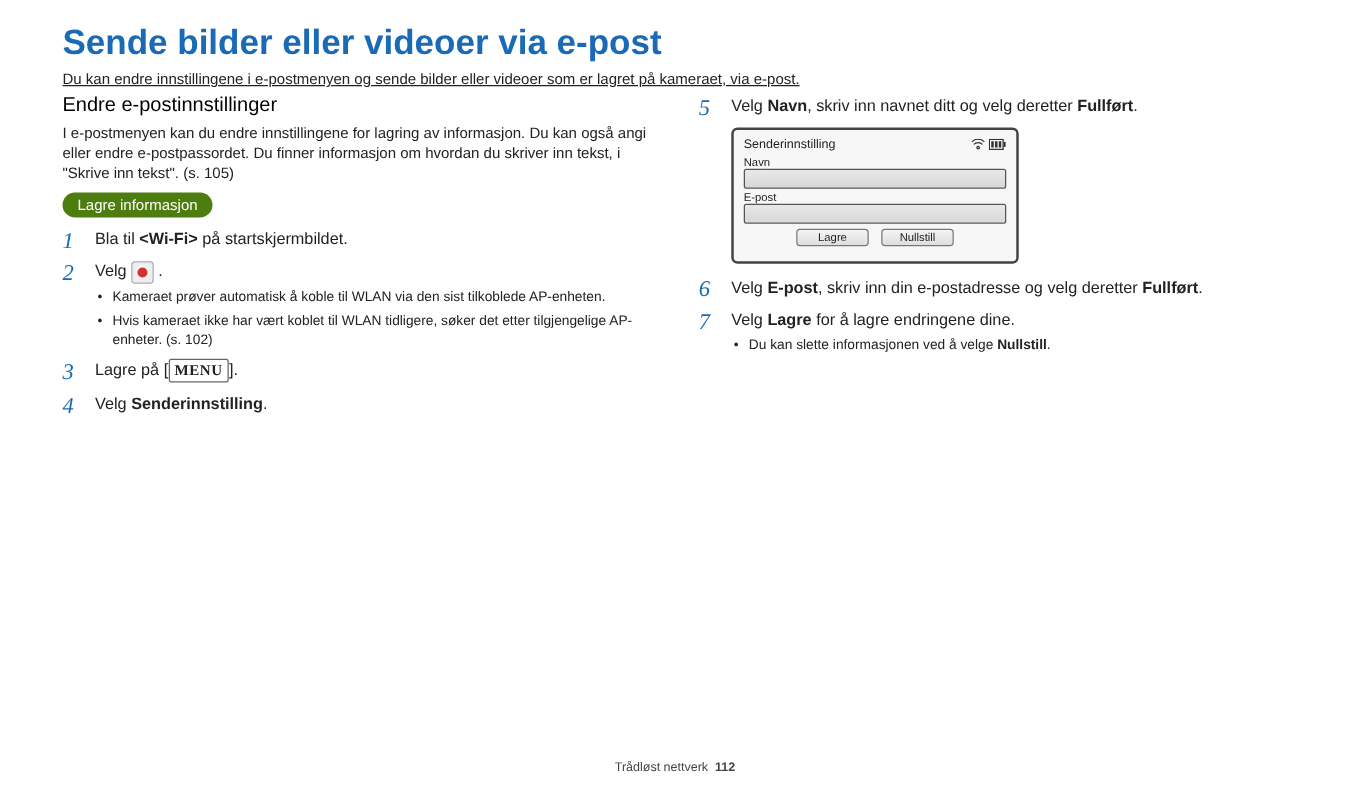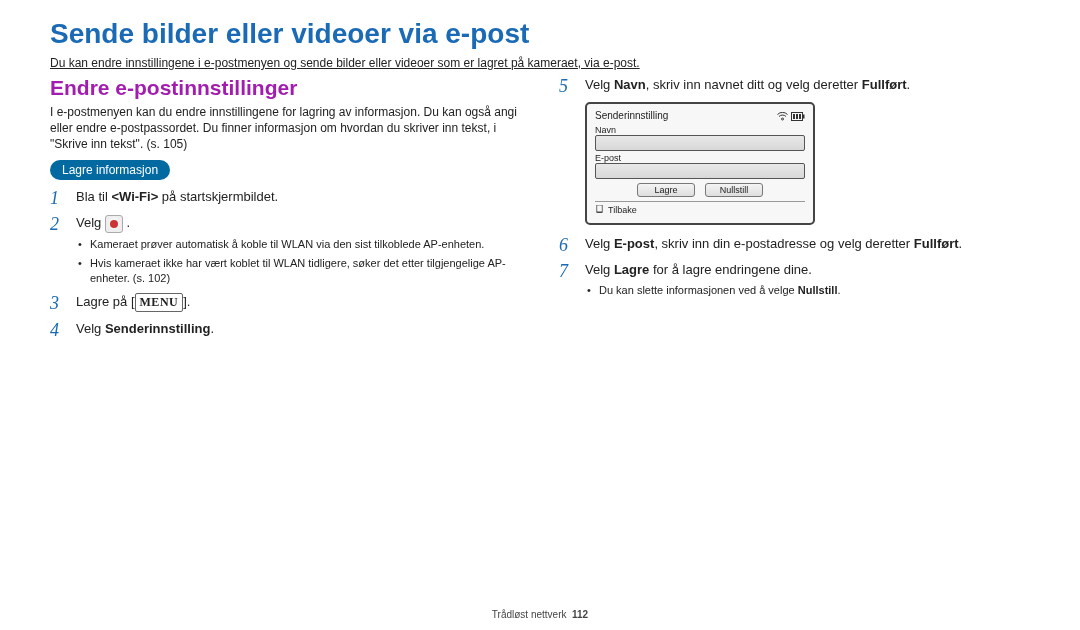--- a/index.html
+++ b/index.html
@@ -31,33 +31,33 @@
   }
   .content {
     display: flex;
     gap: 38px;
   }
   .col {
     flex: 1 1 0;
     min-width: 0;
   }
   .section-head {
-    color: #a21caf;
-    font-size: 21px;
-    font-weight: 700;
+    color: #000000;
+    font-size: 16px;
+    font-weight: 400;
     margin: 0 0 4px 0;
   }
   .section-body {
     font-size: 12px;
     line-height: 1.35;
     margin-bottom: 8px;
   }
   .pill {
     display: inline-block;
-    background: #0369a1;
+    background: #4d7c0f;
     color: #fff;
     font-size: 12px;
     padding: 3px 12px;
     border-radius: 10px;
     margin-bottom: 8px;
   }
   ol.steps {
     list-style: none;
     margin: 0;
     padding: 0;
@@ -252,27 +252,20 @@
           </span>
         </div>
         <div class="camera-label">Navn</div>
         <div class="camera-input"></div>
         <div class="camera-label">E-post</div>
         <div class="camera-input"></div>
         <div class="camera-buttons">
           <div class="camera-btn">Lagre</div>
           <div class="camera-btn">Nullstill</div>
         </div>
-        <div class="camera-footer">
-          <svg class="back-icon" viewBox="0 0 10 10">
-              <rect x="2" y="0" width="6" height="8" fill="none" stroke="#333" stroke-width="0.8"></rect>
-              <line x1="2" y1="8" x2="8" y2="8" stroke="#333" stroke-width="1.2"></line>
-            </svg>
-          <span>Tilbake</span>
-        </div>
       </div>
 
       <ol class="steps" style="counter-reset: step 5;">
         <li>
           <span>Velg </span><b>E-post</b><span>, skriv inn din e-postadresse og velg deretter </span><b>Fullført</b><span>.</span>
         </li>
         <li>
           <span>Velg </span><b>Lagre</b><span> for å lagre endringene dine.</span>
           <ul class="sub">
             <li>

